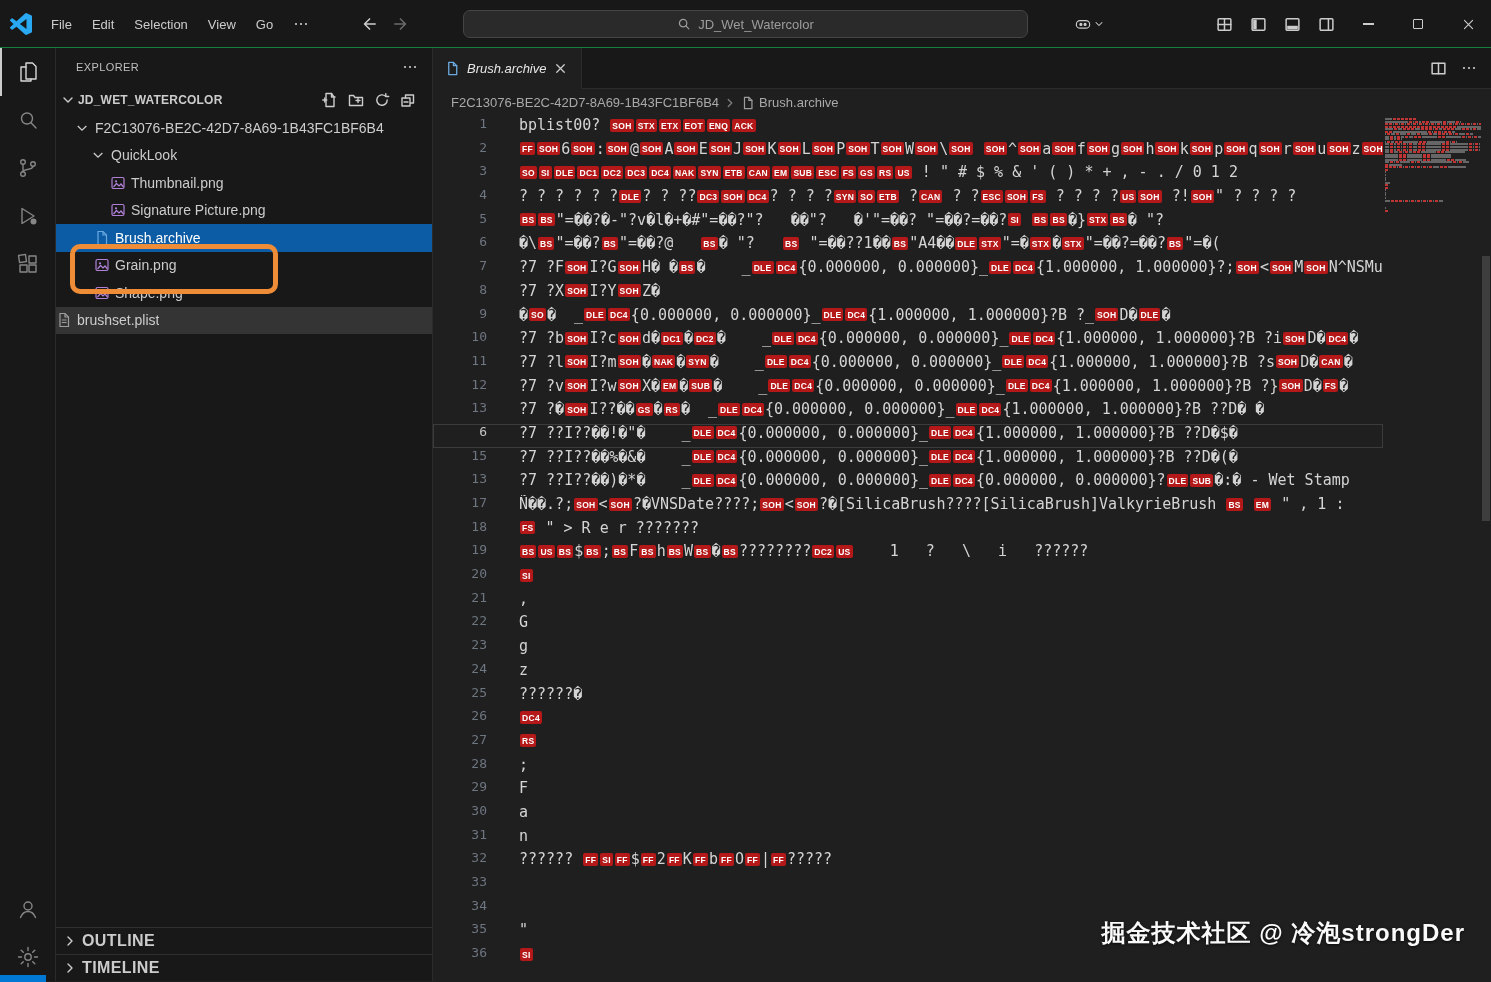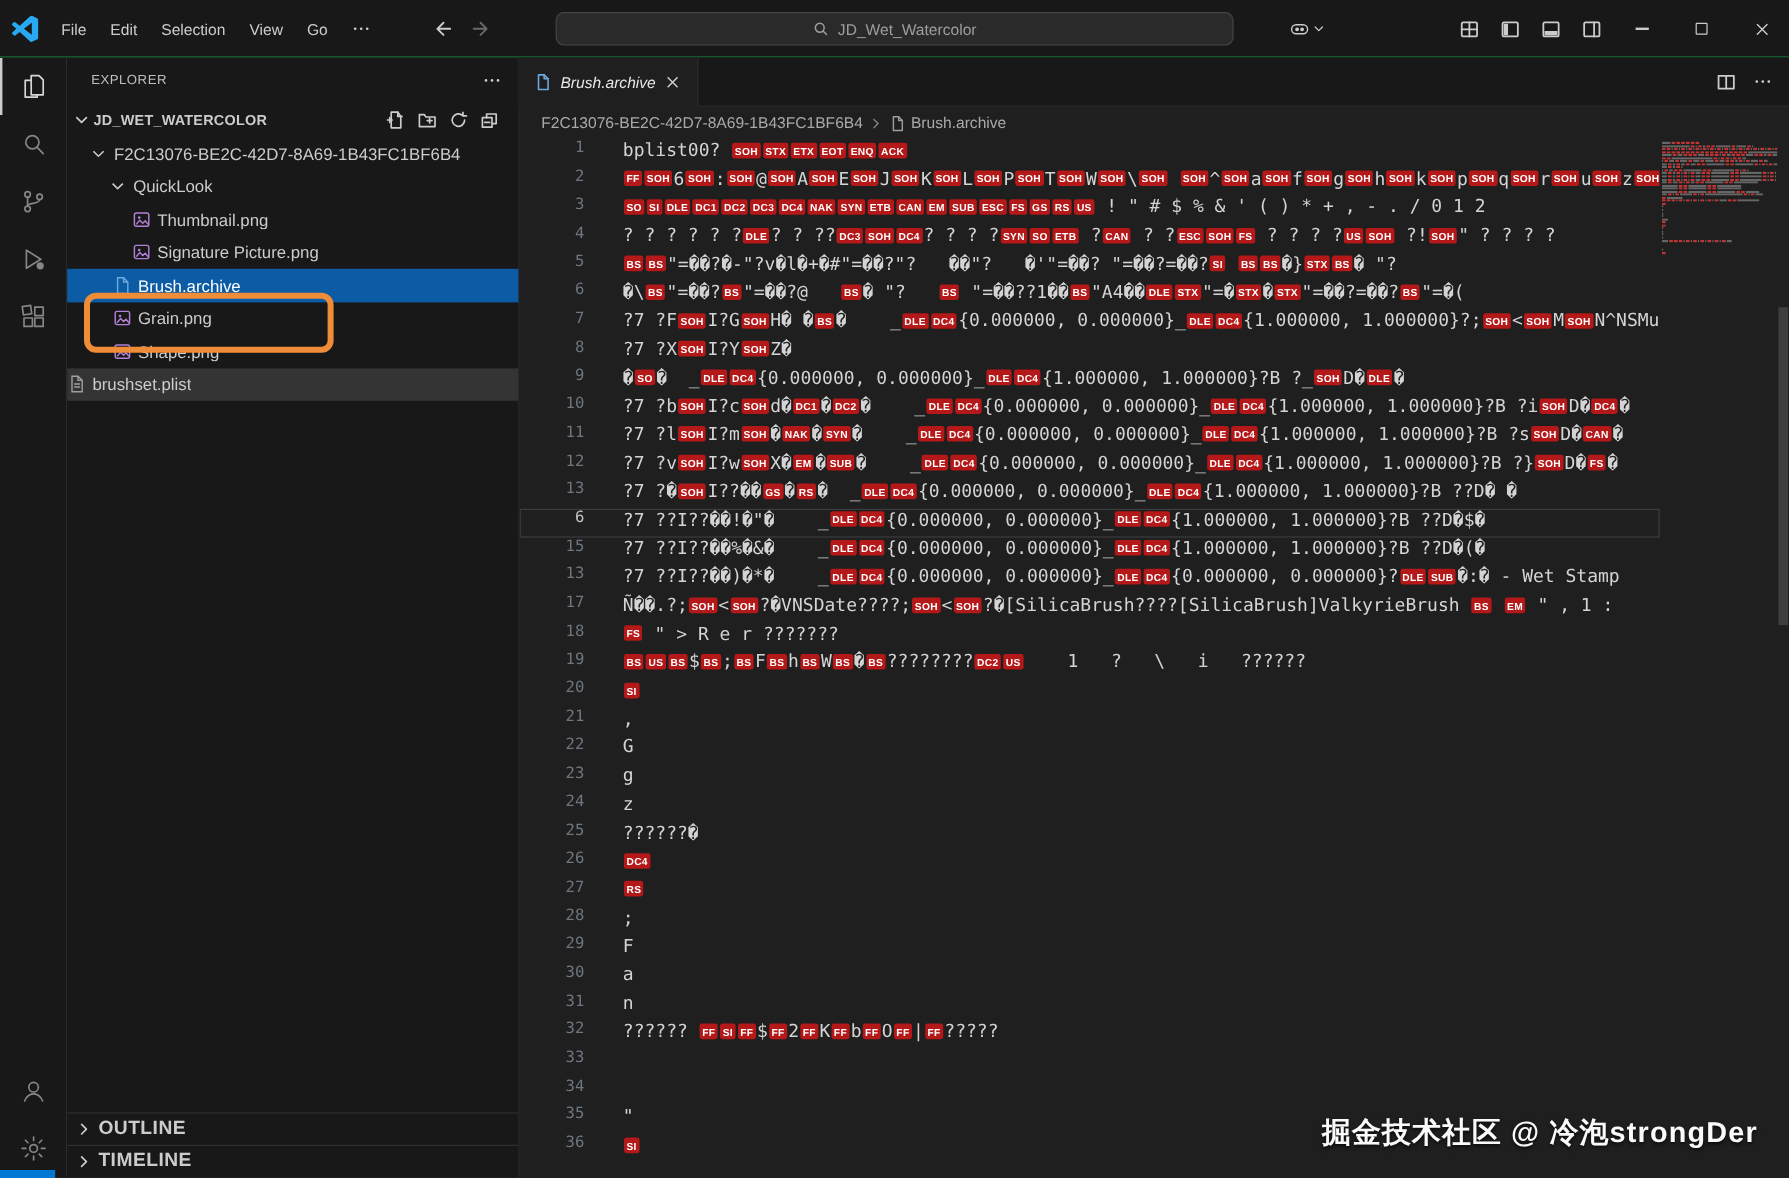--- a/index.html
+++ b/index.html
@@ -103,21 +103,21 @@
   .mm-text { background:rgba(160,160,160,.55); height:2px; flex:0 0 auto; }
   .scrollbar { position:absolute; top:0; bottom:0; right:0; width:10px; }
   .scroll-thumb { position:absolute; right:1px; top:140px; width:8px; height:265px; background:rgba(121,121,121,.35); }
 
   
   .annotation-box {
     position:absolute; left:70px; top:244px; width:208px; height:50px;
     border:5px solid var(--annotation-orange,#ef8c38); border-radius:10px; z-index:40; pointer-events:none;
   }
   .watermark {
-    position:absolute; right:26px; bottom:22px; z-index:30;
+    position:absolute; right:26px; bottom:33px; z-index:30;
     font-size:24px; font-weight:bold; color:#fafafa; letter-spacing:1px;
     text-shadow:0 1px 3px rgba(0,0,0,.7);
   }
   .statusbar-corner { position:absolute; left:0; bottom:0; width:46px; height:7px; background:var(--accent-blue,#0078d4); z-index:20; }
 </style>
 </head>
 <body>
 
 <div class="window">
 

